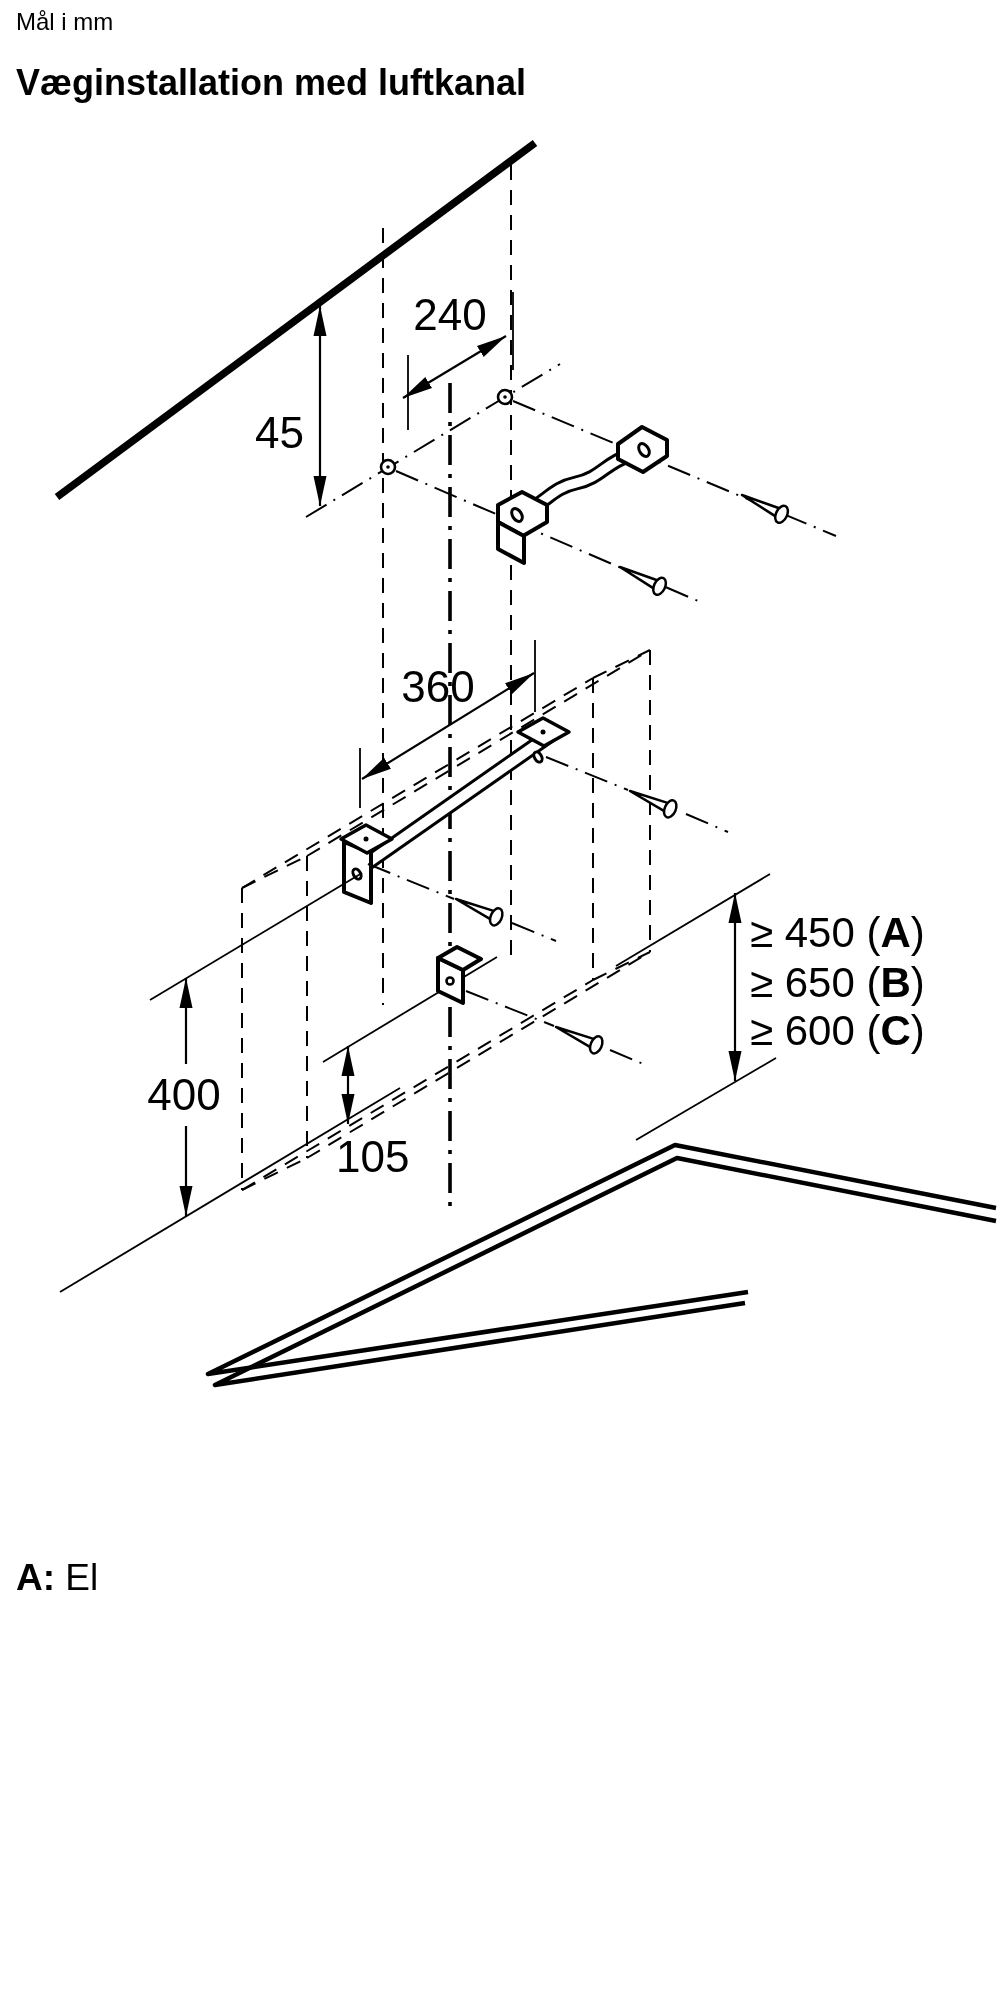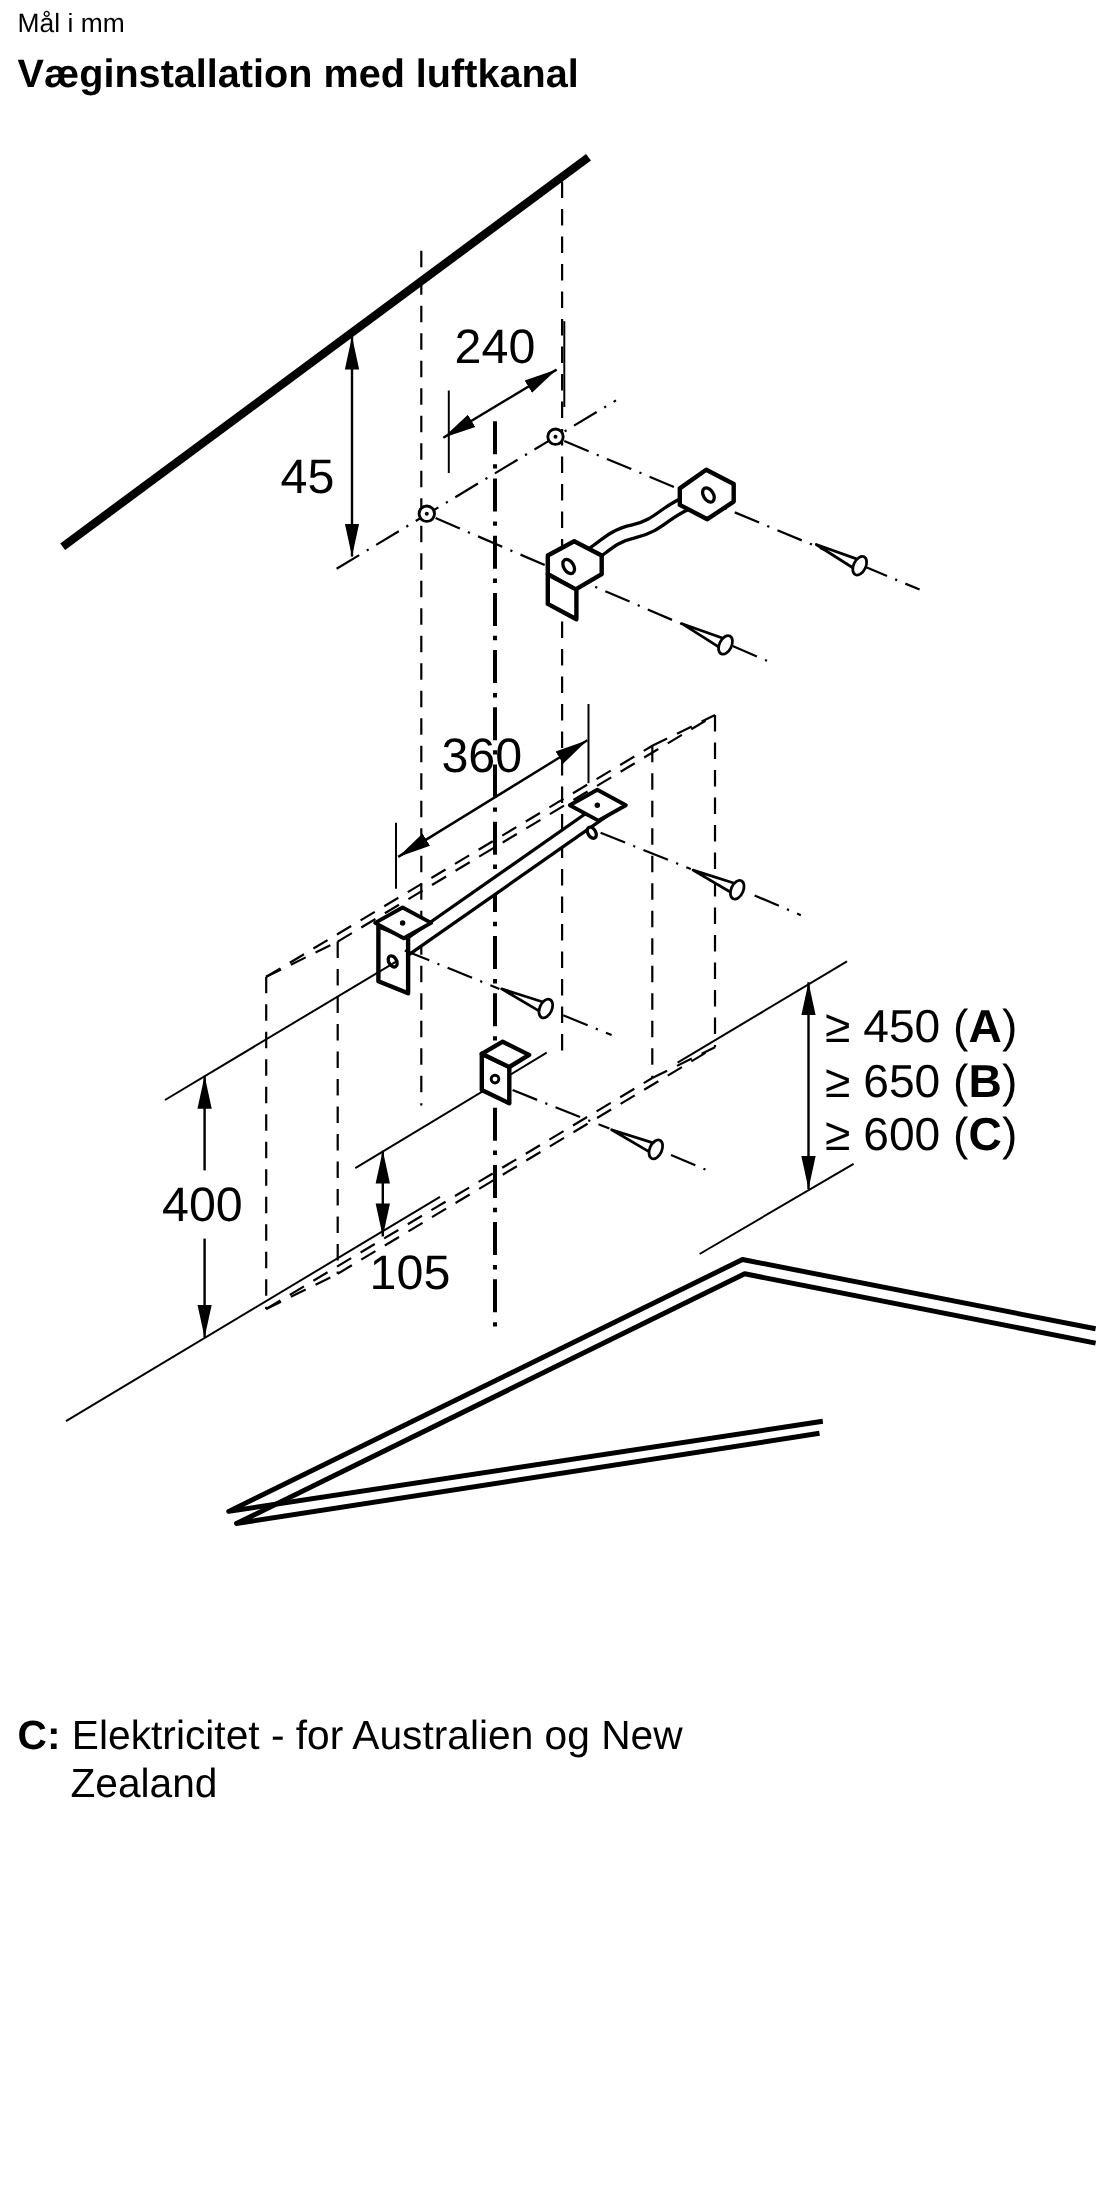--- a/index.html
+++ b/index.html
@@ -3,21 +3,21 @@
 <meta charset="utf-8">
 <style>
   html,body{margin:0;padding:0;}
   body{
     width:1000px;height:2000px;position:relative;overflow:hidden;
     background:#ffffff;color:#000;
     font-family:"Liberation Sans", sans-serif;
   }
   .hdr{position:absolute;left:16px;}
   .hdr-sub{top:8px;font-size:24px;font-weight:400;}
-  .hdr-title{top:46px;font-size:36px;font-weight:bold;}
+  .hdr-title{top:62px;font-size:36px;font-weight:bold;}
   svg{position:absolute;left:0;top:0;}
   svg text{font-family:"Liberation Sans", sans-serif;fill:#000;}
   .dimtxt{font-size:44px;}
   .clr{font-size:42px;}
   .b{font-weight:bold;}
   .thin{stroke:#000;stroke-width:1.8;fill:none;}
   .dim{stroke:#000;stroke-width:2.2;fill:none;}
   .dash{stroke:#000;stroke-width:2;fill:none;stroke-dasharray:15 10;}
   .dashdot{stroke:#000;stroke-width:2;fill:none;stroke-dasharray:24 8 2 8;}
   .center{stroke:#000;stroke-width:3.6;fill:none;stroke-dasharray:30 9 4 9;}
@@ -196,14 +196,14 @@
     <text class="clr" x="750" y="1045"><tspan>≥ 600 (</tspan><tspan class="b">C</tspan><tspan>)</tspan></text>
   </g>
 
   <g>
     <path class="thick" d="M996,1208 L675,1145 L208,1374 L748,1292"></path>
     <path class="thick" d="M996,1221 L677,1158 L215,1385 L745,1303"></path>
   </g>
 </svg>
 
 <div class="legend">
-  <div class="leg"><span class="b">C:</span> <span>Elektricitet - for Australien og New</span><br><span class="wrap2">Zealand</span></div>
+  <div class="leg"><span class="b">A:</span> <span>El</span></div>
 </div>
 
 </body></html>

